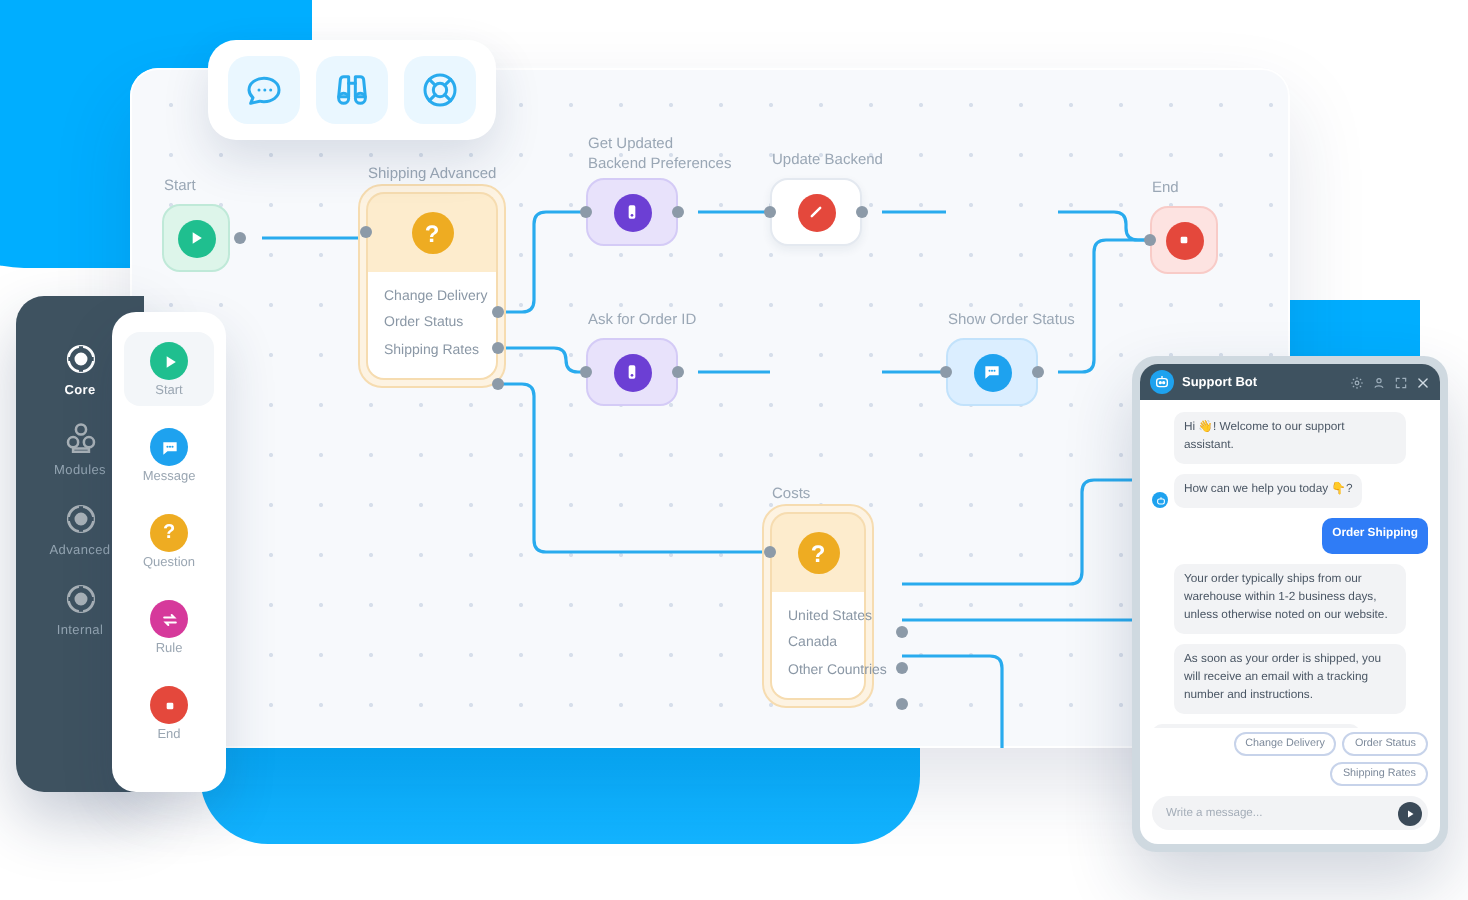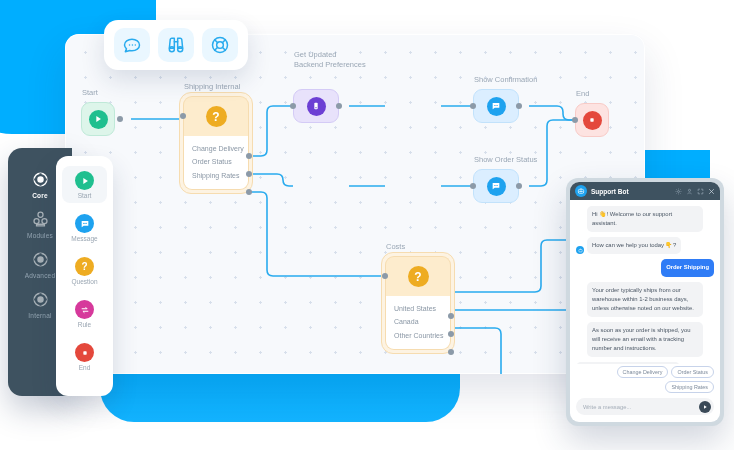--- a/index.html
+++ b/index.html
@@ -250,97 +250,107 @@
         <span class="ic">
           <svg viewBox="0 0 24 24" fill="#fff">
               <path d="M8 5l11 7-11 7z"></path>
             </svg>
         </span>
       </div>
       <span class="port" style="left:36px; top:14px;"></span>
     </div>
 
     <div class="node n-q" style="left:118px; top:62px; width:66px;">
-      <div class="ttl">Shipping Internal</div>
+      <div class="ttl">Shipping Advanced</div>
       <div class="qhead">
         <span class="ic">?</span>
       </div>
       <div class="qbody">
         <div class="opt">Change Delivery</div>
         <div class="opt">Order Status</div>
         <div class="opt">Shipping Rates</div>
       </div>
       <span class="port" style="left:-3px; top:17px;"></span>
       <span class="port" style="left:63px; top:57px;"></span>
       <span class="port" style="left:63px; top:75px;"></span>
       <span class="port" style="left:63px; top:93px;"></span>
     </div>
 
     <div class="node n-db" style="left:228px; top:55px;">
-      <div class="ttl" style="margin-bottom:19px;"><span>Get Updated</span><br><span>Backend Preferences</span></div>
+      <div class="ttl" style="margin-bottom:2px;"><span>Get Updated</span><br><span>Backend Preferences</span></div>
       <div class="nbox">
         <span class="ic">
           <svg viewBox="0 0 24 24" fill="#fff">
               <rect x="8" y="4" width="8" height="16" rx="2"></rect>
               <circle cx="12" cy="16" r="1.6" fill="#6c3fd4"></circle>
             </svg>
         </span>
       </div>
       <span class="port" style="left:-3px; top:14px;"></span>
       <span class="port" style="left:43px; top:14px;"></span>
     </div>
 
-
-    <div class="node n-msg" style="left:408px; top:55px;">
-      <div class="ttl">Show Confirmation</div>
+    <div class="node n-rule" style="left:320px; top:55px;">
+      <div class="ttl">Update Backend</div>
       <div class="nbox">
         <span class="ic">
-          <svg viewBox="0 0 24 24" fill="#fff">
-              <path d="M4 5h16v11H9l-5 4z"></path>
-              <circle cx="9" cy="10.5" r="1.2" fill="#1ea2ef"></circle>
-              <circle cx="12" cy="10.5" r="1.2" fill="#1ea2ef"></circle>
-              <circle cx="15" cy="10.5" r="1.2" fill="#1ea2ef"></circle>
+          <svg viewBox="0 0 24 24" stroke="#fff" stroke-width="3" stroke-linecap="round">
+              <path d="M7 17L17 7"></path>
             </svg>
         </span>
       </div>
       <span class="port" style="left:-3px; top:14px;"></span>
       <span class="port" style="left:43px; top:14px;"></span>
     </div>
+
 
     <div class="node n-end" style="left:510px; top:69px;">
       <div class="ttl">End</div>
       <div class="nbox">
         <span class="ic">
           <svg viewBox="0 0 24 24" fill="#fff">
               <rect x="8" y="8" width="8" height="8" rx="1.5"></rect>
             </svg>
         </span>
       </div>
       <span class="port" style="left:-3px; top:14px;"></span>
     </div>
 
+    <div class="node n-db" style="left:228px; top:135px;">
+      <div class="ttl">Ask for Order ID</div>
+      <div class="nbox">
+        <span class="ic">
+          <svg viewBox="0 0 24 24" fill="#fff">
+              <rect x="8" y="4" width="8" height="16" rx="2"></rect>
+              <circle cx="12" cy="16" r="1.6" fill="#6c3fd4"></circle>
+            </svg>
+        </span>
+      </div>
+      <span class="port" style="left:-3px; top:14px;"></span>
+      <span class="port" style="left:43px; top:14px;"></span>
+    </div>
 
 
     <div class="node n-msg" style="left:408px; top:135px;text-decoration:underline;">
       <div class="ttl">Show Order Status</div>
       <div class="nbox">
         <span class="ic">
           <svg viewBox="0 0 24 24" fill="#fff">
               <path d="M4 5h16v11H9l-5 4z"></path>
               <circle cx="9" cy="10.5" r="1.2" fill="#1ea2ef"></circle>
               <circle cx="12" cy="10.5" r="1.2" fill="#1ea2ef"></circle>
               <circle cx="15" cy="10.5" r="1.2" fill="#1ea2ef"></circle>
             </svg>
         </span>
       </div>
       <span class="port" style="left:-3px; top:14px;"></span>
       <span class="port" style="left:43px; top:14px;"></span>
     </div>
 
-    <div class="node n-q" style="left:320px; top:222px; width:66px;">
+    <div class="node n-q" style="left:320px; top:222px; width:48px;">
       <div class="ttl">Costs</div>
       <div class="qhead">
         <span class="ic">?</span>
       </div>
       <div class="qbody">
         <div class="opt">United States</div>
         <div class="opt">Canada</div>
         <div class="opt">Other Countries</div>
       </div>
       <span class="port" style="left:-3px; top:17px;"></span>

